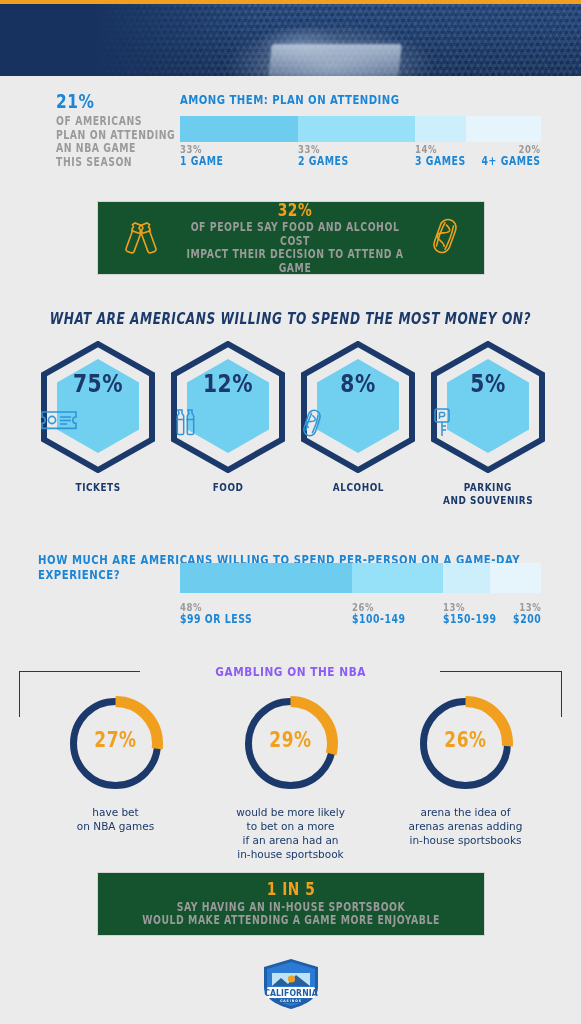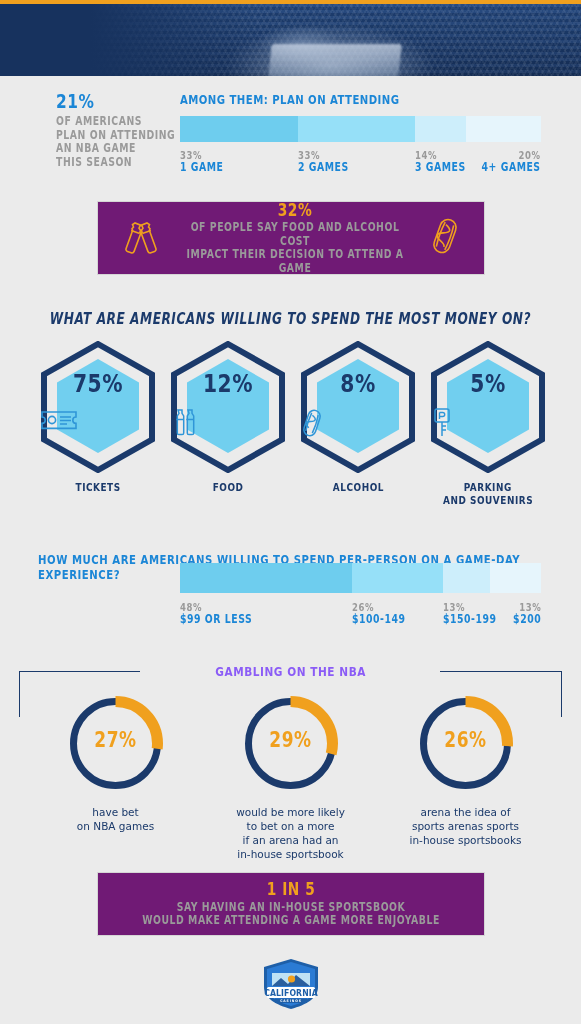--- a/index.html
+++ b/index.html
@@ -60,31 +60,31 @@
 
   
   .sec1{position:absolute;left:0;top:72px;width:581px;height:110px;}
   .s1-left{position:absolute;left:56px;top:20px;width:135px;}
   .s1-big{color:#1b86d6;font-size:19px;line-height:1;margin-bottom:4px;}
   .s1-line{color:#9a9a9a;font-size:11.5px;line-height:13.5px;display:block;}
   .s1-right{position:absolute;left:180px;top:18px;width:361px;}
   .s1-head{color:#1b86d6;font-size:12.5px;letter-spacing:.5px;}
   .bar{position:relative;height:26px;margin-top:8px;display:flex;width:361px;}
   .bar .seg{height:26px;}
-  .bar-labels{position:relative;height:30px;margin-top:7px;width:361px;}
+  .bar-labels{position:relative;height:30px;margin-top:1px;width:361px;}
   .blab{position:absolute;top:0;}
   .blab .pct{color:#9a9a9a;font-size:10.5px;display:block;line-height:12px;}
   .blab .nm{color:#1b86d6;font-size:11.5px;display:block;line-height:13px;}
   .blab.right{text-align:right;}
   .blab.right .cond{transform-origin:right center;}
 
   
   .callout{
     position:absolute;left:97px;width:386px;
-    border:1px solid #d5d5d5;background:#701a75;
+    border:1px solid #d5d5d5;background:#14532d;
     display:flex;align-items:center;justify-content:center;
   }
   .callout .co-icon{flex:0 0 auto;}
   .callout .co-text{flex:1 1 auto;text-align:center;}
   .co-big{color:#f0a01e;font-size:17px;line-height:1.1;display:block;margin-bottom:2px;}
   .co-ln{color:#9a9a9a;font-size:11.5px;line-height:13.5px;display:block;}
   .centerx{transform:scaleX(.9);transform-origin:center center;}
 
   
   .sec-title{
@@ -384,21 +384,21 @@
       <div class="donutcell" style="left:378px">
         <div class="donutwrap">
           <svg width="105" height="105" viewBox="0 0 105 105">
             <circle cx="52.5" cy="52.5" r="42" fill="none" stroke="#1b3a6b" stroke-width="7"></circle>
             <circle cx="52.5" cy="52.5" r="42" fill="none" stroke="#f0a01e" stroke-width="11" stroke-dasharray="68.6 195.2" transform="rotate(-90 52.5 52.5)"></circle>
           </svg>
           <div class="donut-pct cond" style="transform:scaleX(.9);transform-origin:center;">26%</div>
         </div>
         <div class="donut-cap">
           <span>arena the idea of</span><br>
-          <span>sports arenas sports</span><br>
+          <span>arenas arenas adding</span><br>
           <span>in-house sportsbooks</span>
         </div>
       </div>
     </div>
   </div>
 
   <div class="callout foot-callout">
     <div class="co-text">
       <span class="cond centerx co-big">1 IN 5</span>
       <span class="cond centerx co-ln">SAY HAVING AN IN-HOUSE SPORTSBOOK</span>

